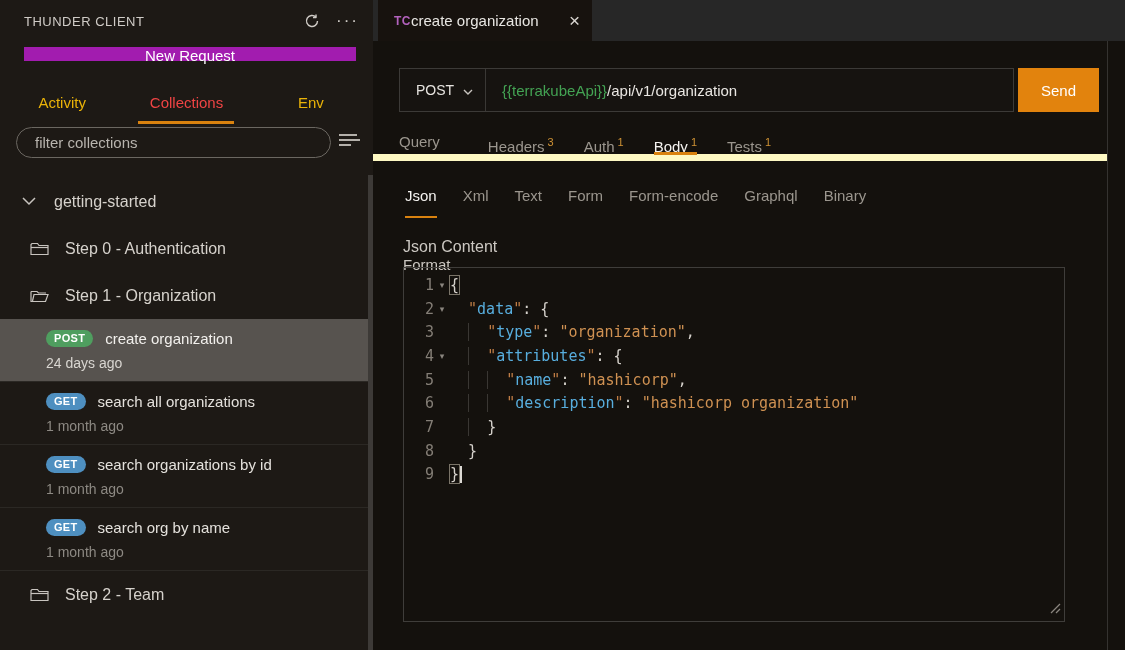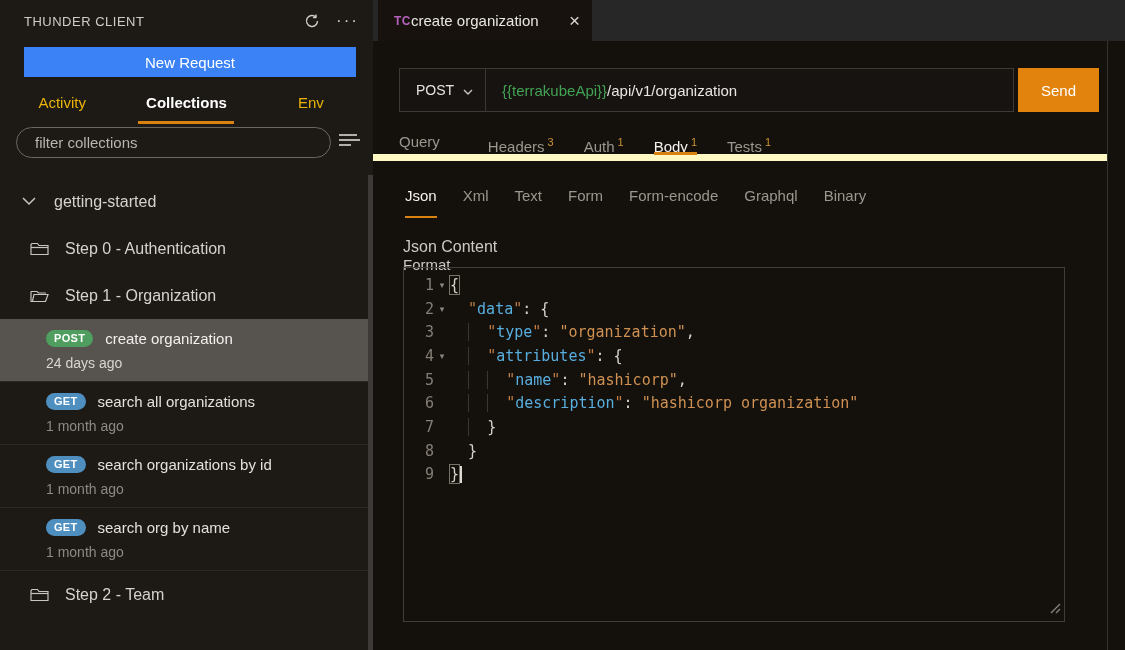--- a/index.html
+++ b/index.html
@@ -7,26 +7,26 @@
   body { font-family:"Liberation Sans", sans-serif; position:relative; }
 
   
   .sidebar { position:absolute; left:0; top:0; width:373px; height:650px; background:#1d1915; }
   .sb-header { position:absolute; left:0; top:0; width:100%; height:42px; display:flex; align-items:center; }
   .sb-title { color:#d0ccc7; font-size:13px; letter-spacing:.5px; margin-left:24px; }
   .sb-header-icons { position:absolute; right:14px; top:0; height:42px; display:flex; align-items:center; gap:16px; }
   .icon-btn { color:#cfcbc6; cursor:pointer; display:flex; align-items:center; }
   .dots { color:#cfcbc6; font-size:17px; letter-spacing:2px; line-height:10px; }
 
-  .new-request { position:absolute; left:24px; top:47px; width:332px; height:30px; background:#3b82f6;
+  .new-request { position:absolute; left:24px; top:47px; width:332px; height:14px; background:#a21caf;
     border:none; color:#fff; font-size:15px; font-family:"Liberation Sans",sans-serif; cursor:pointer; }
 
   .sb-tabs { position:absolute; left:0; top:88px; width:373px; height:36px; display:flex; }
   .sb-tab { flex:1; text-align:center; font-size:15px; color:#eab308; line-height:30px; cursor:pointer; position:relative; }
-  .sb-tab.active { color:#ffffff; font-weight:bold; }
+  .sb-tab.active { color:#ef4444; font-weight:normal; }
   .sb-tab.active::after { content:""; position:absolute; left:50%; transform:translateX(-50%); bottom:0;
     width:96px; height:3px; background:#d9820f; }
 
   .filter-row { position:absolute; left:0; top:127px; width:373px; height:32px;padding-left:40px; }
   .filter-input { position:absolute; left:16px; top:0; width:315px; height:31px; border:1px solid #6b6761;
     border-radius:16px; background:transparent; color:#b8b4ae; font-size:15px; padding:0 18px;
     font-family:"Liberation Sans",sans-serif; }
   .filter-input::placeholder { color:#b8b4ae; }
   .sort-icon { position:absolute; right:12px; top:7px; width:22px; height:16px; cursor:pointer; }
   .sort-icon div { background:#b4b0aa; height:2px; margin-bottom:3px; }

